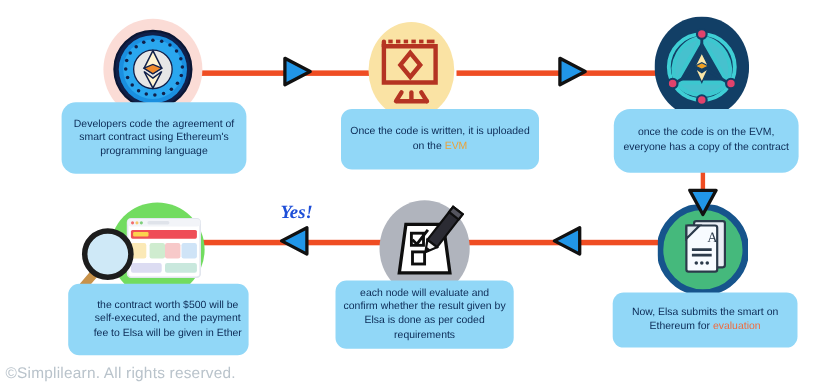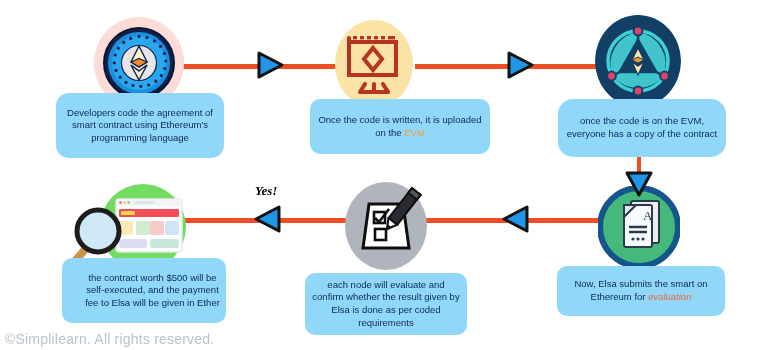--- a/index.html
+++ b/index.html
@@ -28,28 +28,28 @@
     font-size:9.5px;
     line-height:12.6px;
     text-align:center;
     display:flex;
     align-items:center;
     justify-content:center;
     padding:4px 6px;
     box-sizing:border-box;
   }
   .tbox span.hl-evm{color:#e9a23b;}
-  .tbox span.hl-eval{color:#ef6b3f;font-style:italic;}
+  .tbox span.hl-eval{color:#ef6b3f;}
 
   .yes{
     position:absolute;
-    color:#000000;
+    color:#1d4ed8;
     font-style:italic;
     font-weight:bold;
-    font-size:13px;
+    font-size:17px;
     font-family:"Liberation Serif", serif;
   }
 
   .footer{
     position:absolute;
     left:5px;bottom:3px;
     font-size:14px;
     color:#b9c3cb;
     letter-spacing:.2px;
     text-align:right;
@@ -253,21 +253,21 @@
   </div>
 
   <div class="tbox" style="left:558px;top:99px;width:168px;height:58px;border-radius:15px;">
     <span>once the code is on the EVM, everyone has a copy of the contract</span>
   </div>
 
   <div class="tbox" style="left:557px;top:266px;width:168px;height:50px;">
     <span><span>Now, Elsa submits the smart on Ethereum for </span><span class="hl-eval">evaluation</span></span>
   </div>
 
-  <div class="tbox" style="left:305px;top:273px;width:162px;height:62px;">
+  <div class="tbox" style="left:305px;top:255px;width:162px;height:62px;">
     <span>each node will evaluate and confirm whether the result given by Elsa is done as per coded requirements</span>
   </div>
 
   <div class="tbox" style="left:62px;top:258px;width:164px;height:65px;padding-left:23px;">
     <span>the contract worth $500 will be  self-executed, and the payment fee to Elsa will be given in Ether</span>
   </div>
 
   <div class="footer">©Simplilearn. All rights reserved.</div>
 
 </div>

